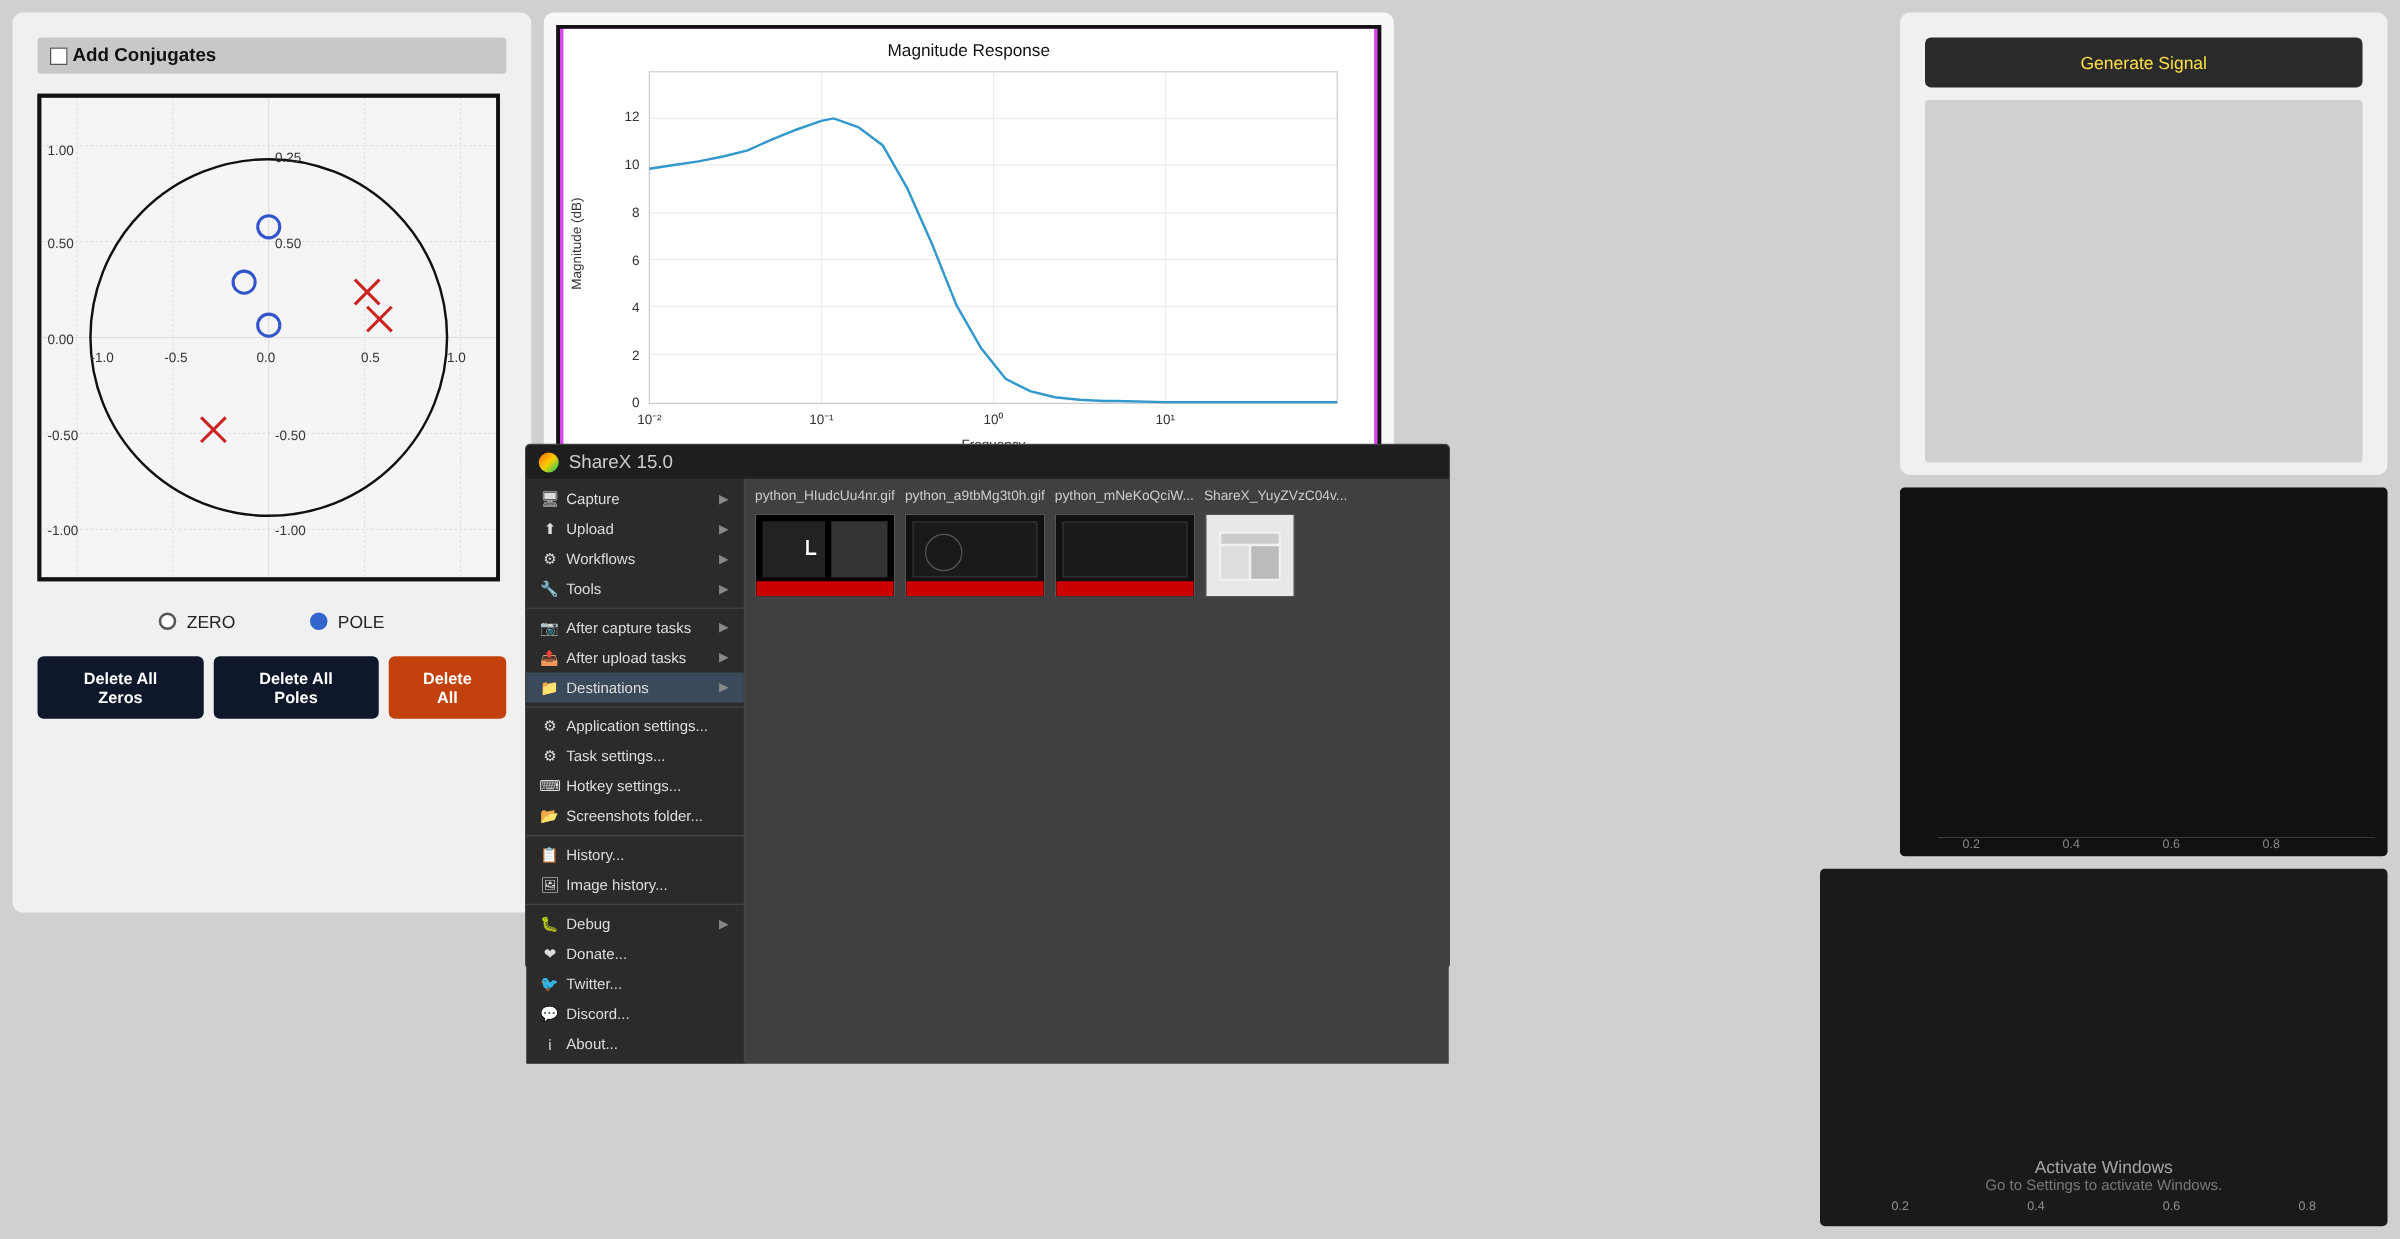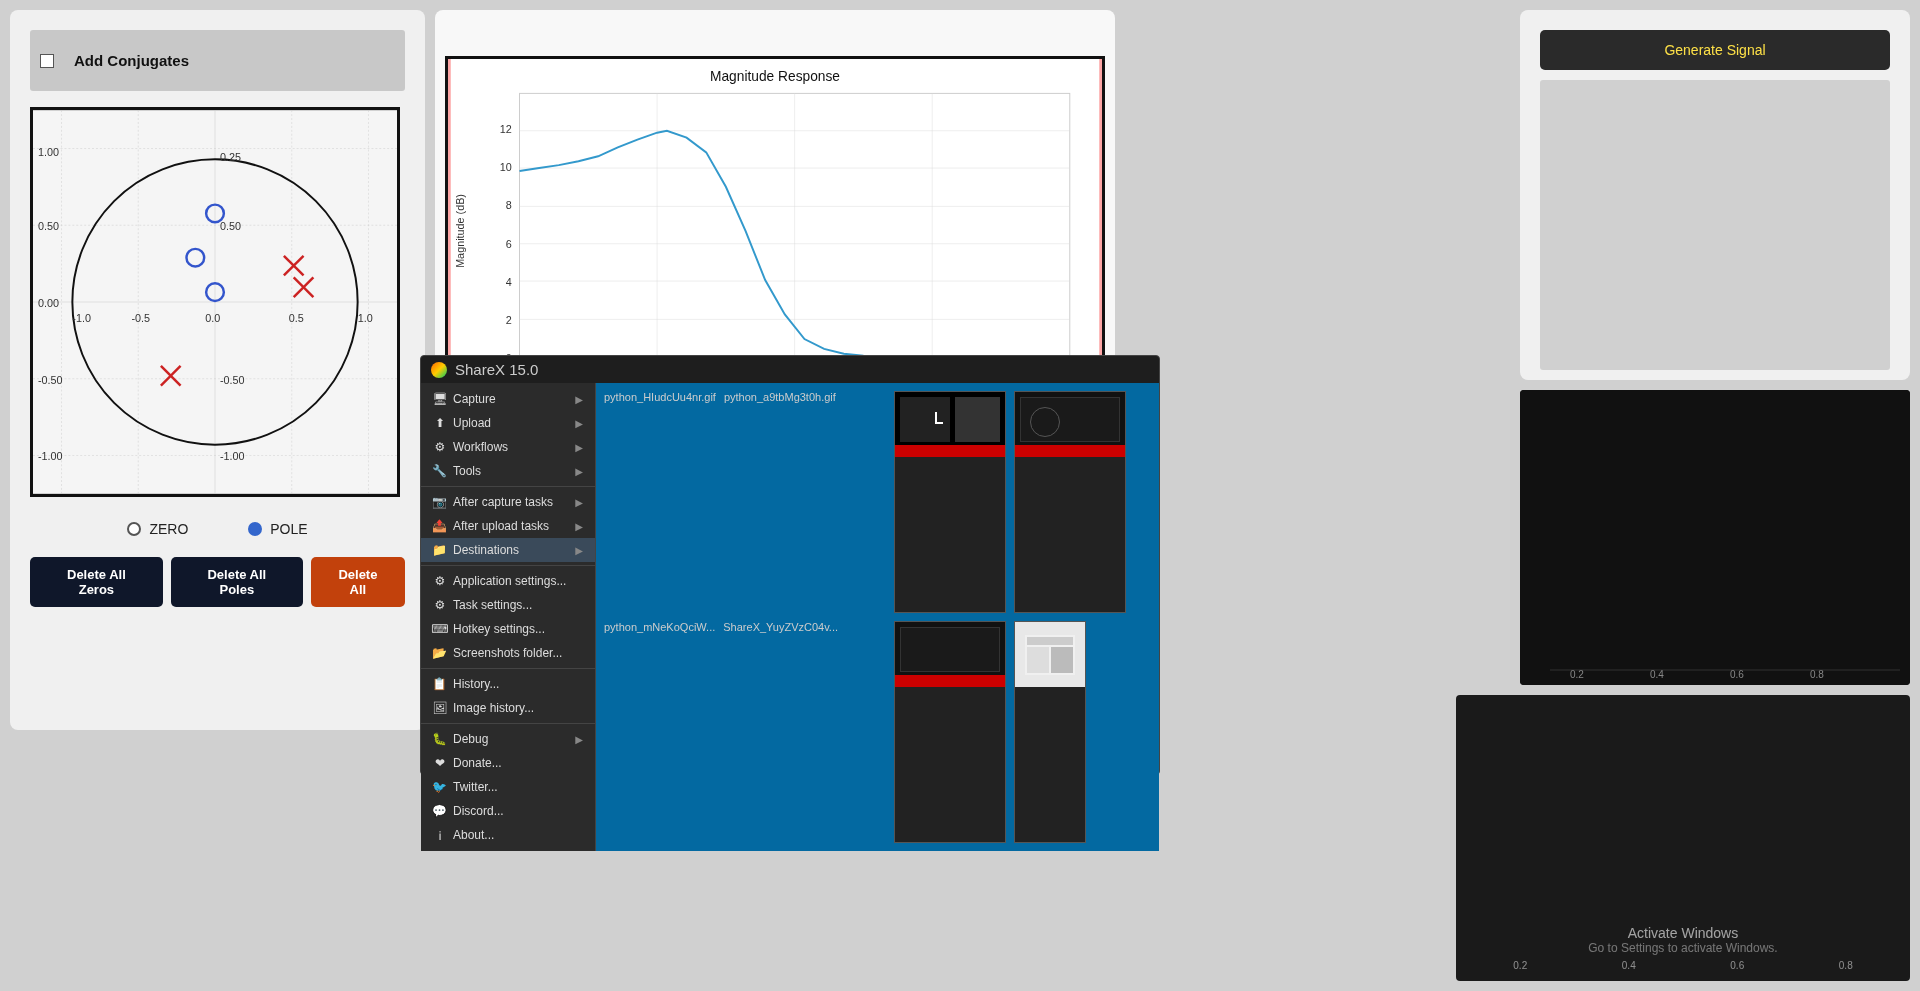--- a/index.html
+++ b/index.html
@@ -19,24 +19,24 @@
       top: 10px;
       width: 415px;
       height: 720px;
       background: #f0f0f0;
       border-radius: 8px;
       padding: 20px;
     }
     .add-conjugates-row {
       display: flex;
       align-items: center;
-      gap: 20px;
+      gap: 4px;
       margin-bottom: 16px;
       background: #c8c8c8;
-      padding: 22px 10px;
+      padding: 6px 10px;
       border-radius: 3px;
     }
     .add-conjugates-checkbox {
       width: 14px;
       height: 14px;
       border: 1.5px solid #555;
       background: white;
       display: inline-block;
     }
     .add-conjugates-label {
@@ -110,26 +110,25 @@
       position: absolute;
       left: 435px;
       top: 10px;
       width: 680px;
       height: 365px;
       background: #f8f8f8;
       border-radius: 8px;
       padding: 10px;
     }
     .mag-plot-box {
-      background: #fca5a5;
+      background: #d946ef;
       border: 3px solid #111;
       width: 100%;
       height: 100%;
       position: relative;
-      margin-top: 36px;
     }
     .mag-plot-box svg {
       width: 100%;
       height: 100%;
     }
 
     
     .right-panel {
       position: absolute;
       right: 10px;
@@ -281,24 +280,24 @@
       background: #444;
       margin: 3px 0;
     }
     .highlighted-item {
       background: #3a4a5a;
     }
 
     
     .sharex-content {
       flex: 1;
-      background: #0369a1;
+      background: #404040;
       padding: 8px;
       display: flex;
-      flex-direction: row;
+      flex-direction: column;
       gap: 8px;
     }
     .sharex-tabs {
       display: flex;
       gap: 8px;
       flex-wrap: wrap;
     }
     .sharex-tab {
       color: #ccc;
       font-size: 11px;

